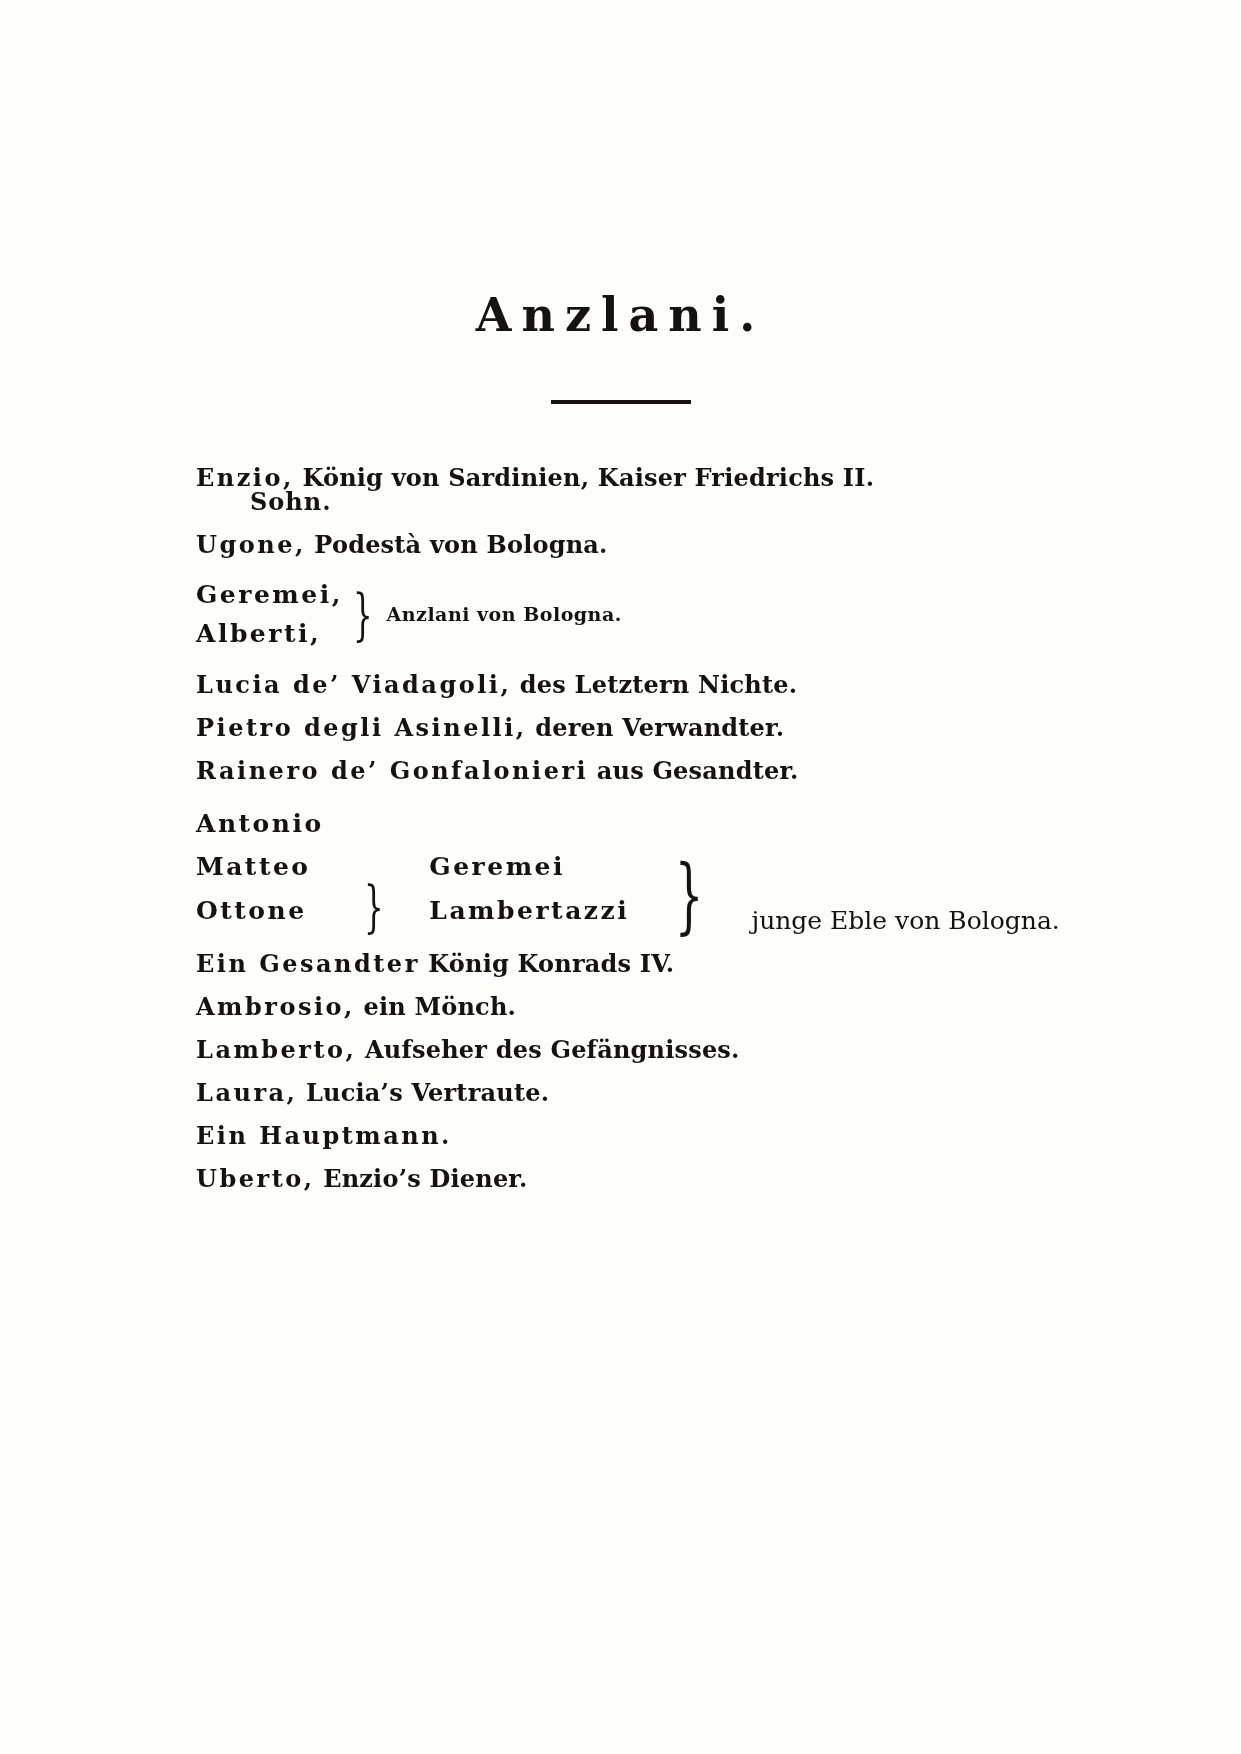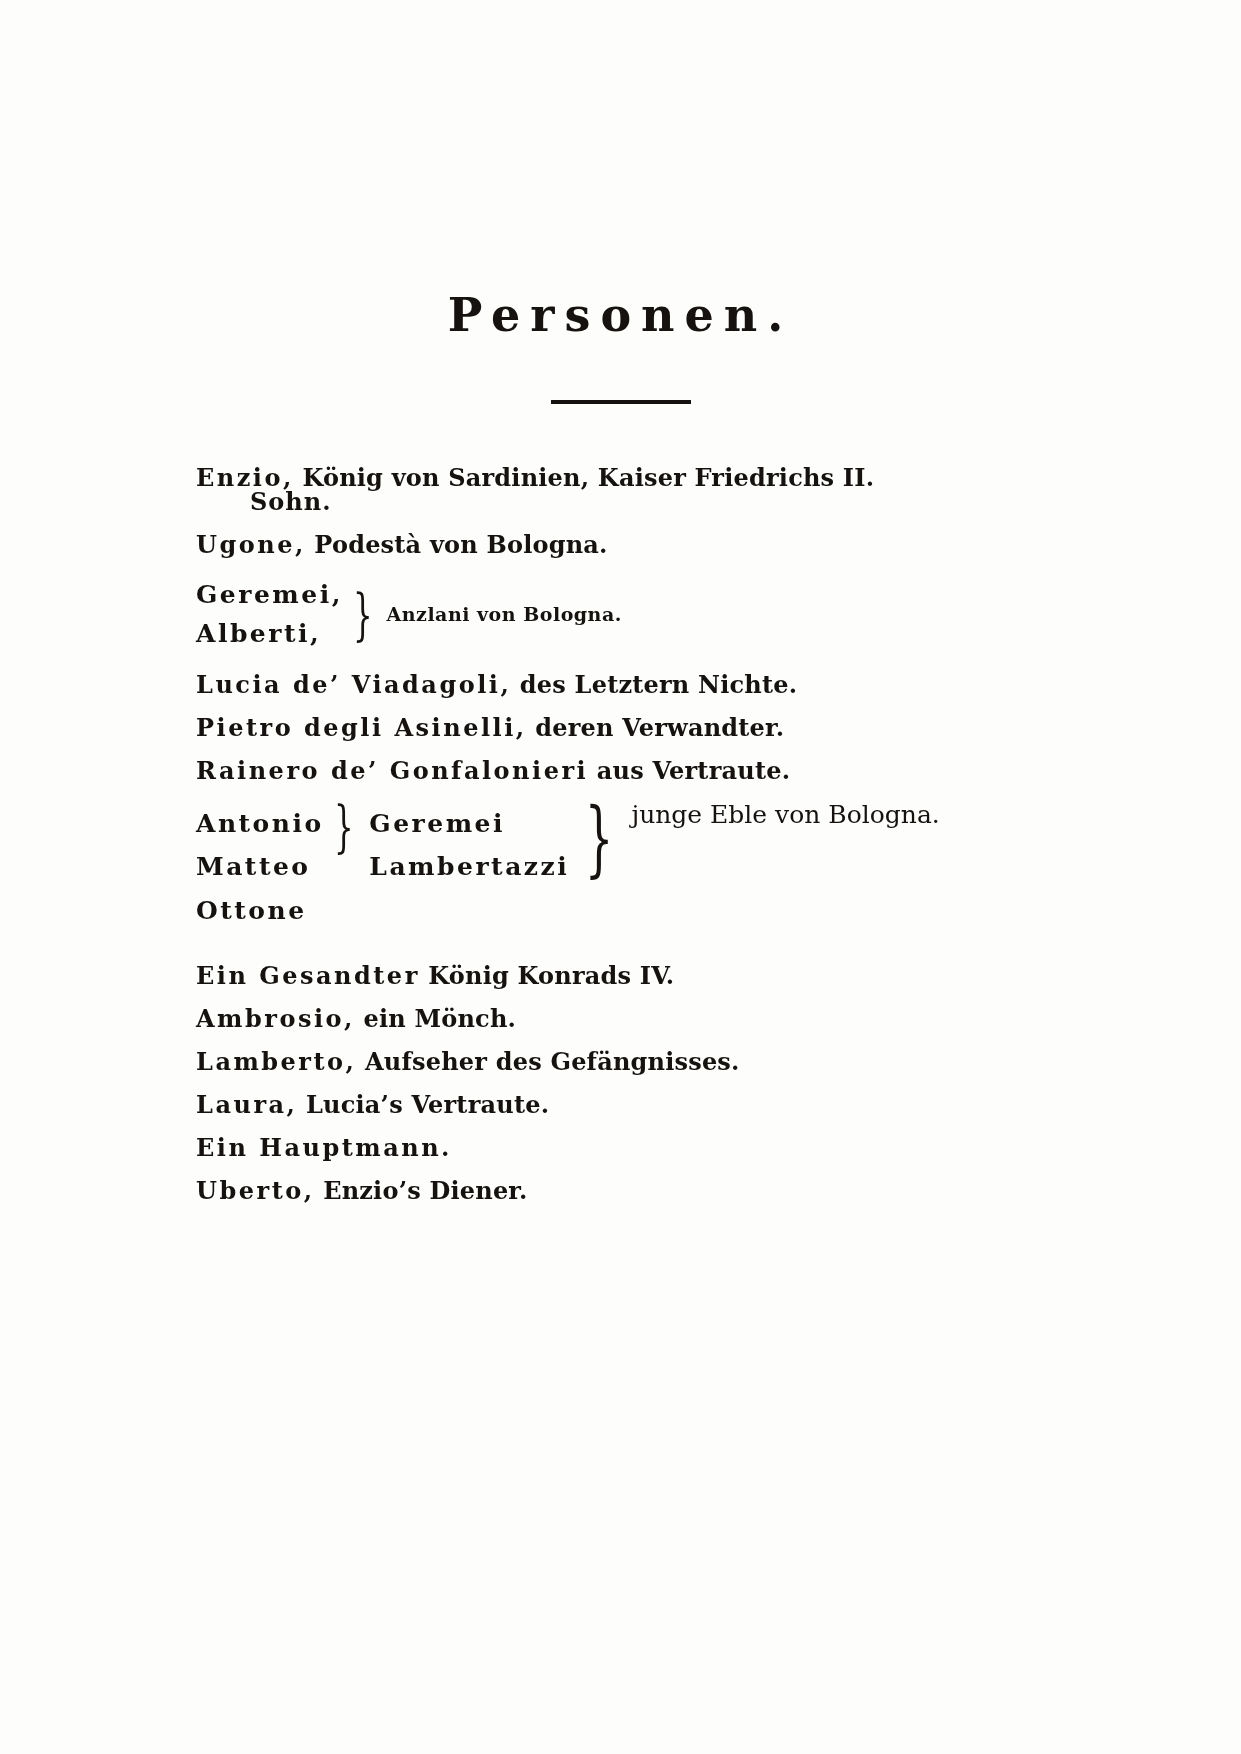--- a/index.html
+++ b/index.html
@@ -122,22 +122,23 @@
     white-space: nowrap;
   }
 
   .group .label.small {
     font-size: 19px;
   }
 
   .group3 {
     position: relative;
     display: flex;
-    align-items: flex-start;
-    margin-bottom: 31px;
+    align-items: flex-end;
+    margin-bottom: 19px;
+    gap: 30px;
   }
 
   .group3 .names3 {
     display: flex;
     flex-direction: column;
     line-height: 1.75;
   }
 
   .group3 .names3 span {
     font-weight: bold;
@@ -150,21 +151,21 @@
     letter-spacing: 2px;
     white-space: nowrap;
     margin: 0 2px;
   }
 </style>
 </head>
 <body>
 
 <div class="page">
 
-  <div class="title">Personen.</div>
+  <div class="title">Anzlani.</div>
 
   <div class="rule"></div>
 
   <div class="cast">
 
     <div class="entry">
       <span class="name">Enzio,</span><span class="desc"> König von Sardinien, Kaiser Friedrichs II.</span>
       <span class="indent-line">Sohn.</span>
     </div>
 
@@ -183,21 +184,21 @@
 
     <div class="entry">
       <span class="name">Lucia de’ Viadagoli,</span><span class="desc"> des Letztern Nichte.</span>
     </div>
 
     <div class="entry">
       <span class="name">Pietro degli Asinelli,</span><span class="desc"> deren Verwandter.</span>
     </div>
 
     <div class="entry">
-      <span class="name">Rainero de’ Gonfalonieri</span><span class="desc"> aus Vertraute.</span>
+      <span class="name">Rainero de’ Gonfalonieri</span><span class="desc"> aus Gesandter.</span>
     </div>
 
     <div class="group3">
       <div class="names3">
         <span>Antonio</span>
         <span>Matteo</span>
         <span>Ottone</span>
       </div>
       <span class="brace">}</span>
       <div class="names3">

